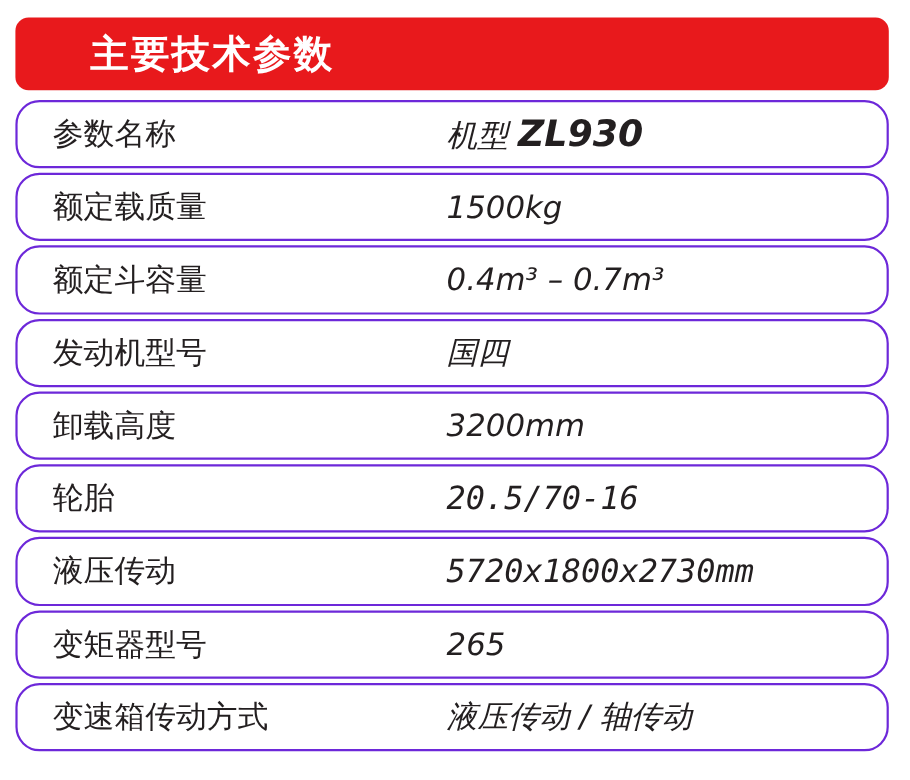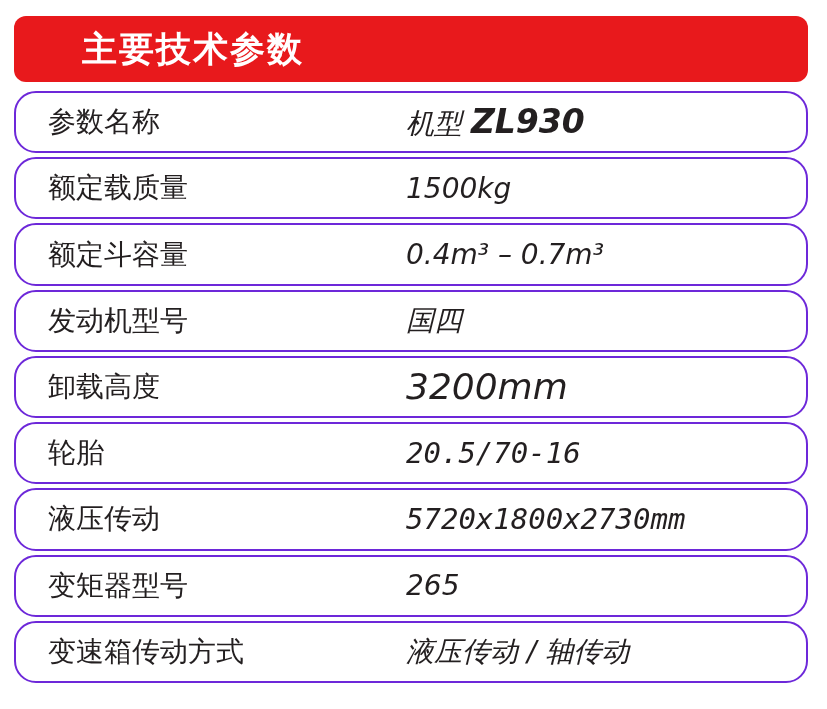--- a/index.html
+++ b/index.html
@@ -81,21 +81,21 @@
     font-size: 33px;
     font-weight: bold;
     letter-spacing: 0px;
   }
   .cell-value.mono {
     font-family: "DejaVu Sans Mono", monospace;
     font-size: 29px;
     letter-spacing: 0px;
   }
   .cell-value.small-unit {
-    font-size: 36px;
+    font-size: 28px;
   }
 </style>
 </head>
 <body>
 
 <div class="spec-sheet">
 
   <div class="header-bar">
     <div class="header-title">主要技术参数</div>
   </div>

